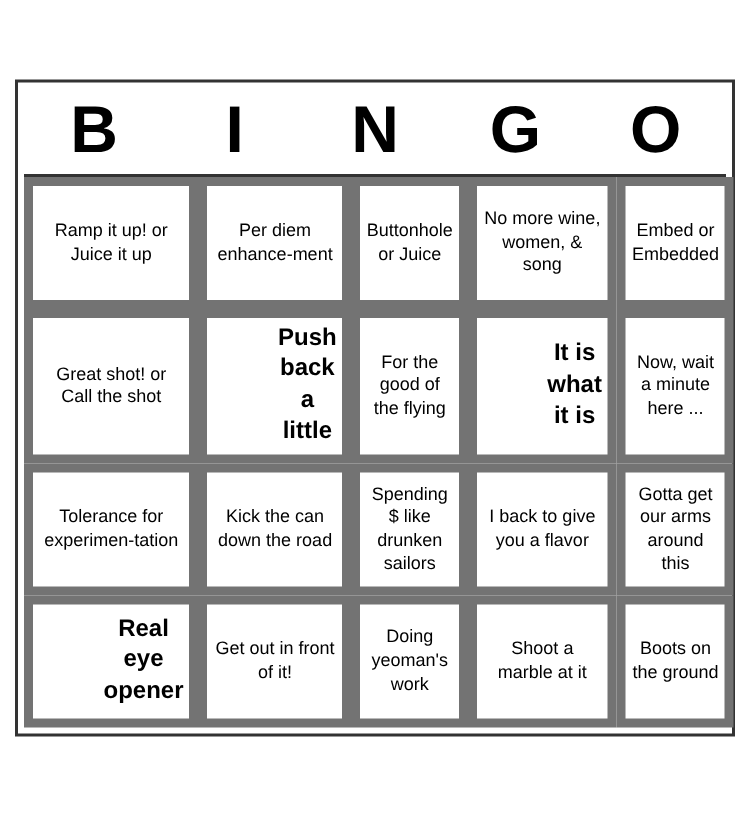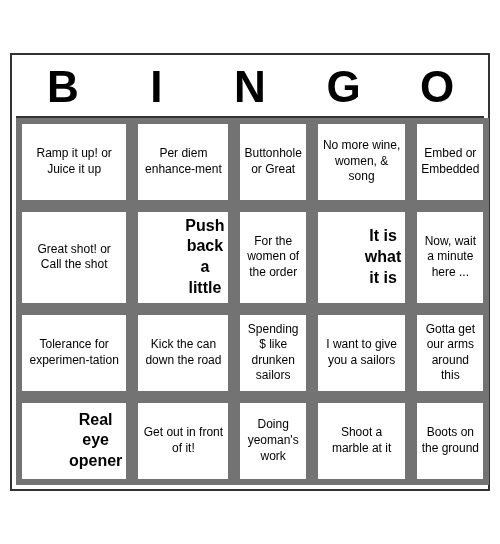--- a/index.html
+++ b/index.html
@@ -61,32 +61,32 @@
   <div class="bingo-header">
   <div class="letter">B</div>
       <div class="letter">I</div>
       <div class="letter">N</div>
       <div class="letter">G</div>
       <div class="letter">O</div>
     </div>
   <div class="bingo-grid">
   <div class="bingo-cell">Ramp it up! or Juice it up</div>
       <div class="bingo-cell">Per diem enhance-ment</div>
-      <div class="bingo-cell">Buttonhole or Great</div>
+      <div class="bingo-cell">Buttonhole or Juice</div>
       <div class="bingo-cell">No more wine, women, &amp; song</div>
       <div class="bingo-cell">Embed or Embedded</div>
       <div class="bingo-cell">Great shot! or Call the shot</div>
       <div class="bingo-cell medium-text">Push back a little</div>
-      <div class="bingo-cell">For the women of the order</div>
+      <div class="bingo-cell">For the good of the flying</div>
       <div class="bingo-cell medium-text">It is what it is</div>
       <div class="bingo-cell">Now, wait a minute here ...</div>
       <div class="bingo-cell">Tolerance for experimen-tation</div>
       <div class="bingo-cell">Kick the can down the road</div>
       <div class="bingo-cell">Spending $ like drunken sailors</div>
-      <div class="bingo-cell">I want to give you a sailors</div>
+      <div class="bingo-cell">I back to give you a flavor</div>
       <div class="bingo-cell">Gotta get our arms around this</div>
       <div class="bingo-cell medium-text">Real eye opener</div>
       <div class="bingo-cell">Get out in front of it!</div>
       <div class="bingo-cell">Doing yeoman's work</div>
       <div class="bingo-cell">Shoot a marble at it</div>
       <div class="bingo-cell">Boots on the ground</div>
     </div>
 </div>
 
 </body></html>

